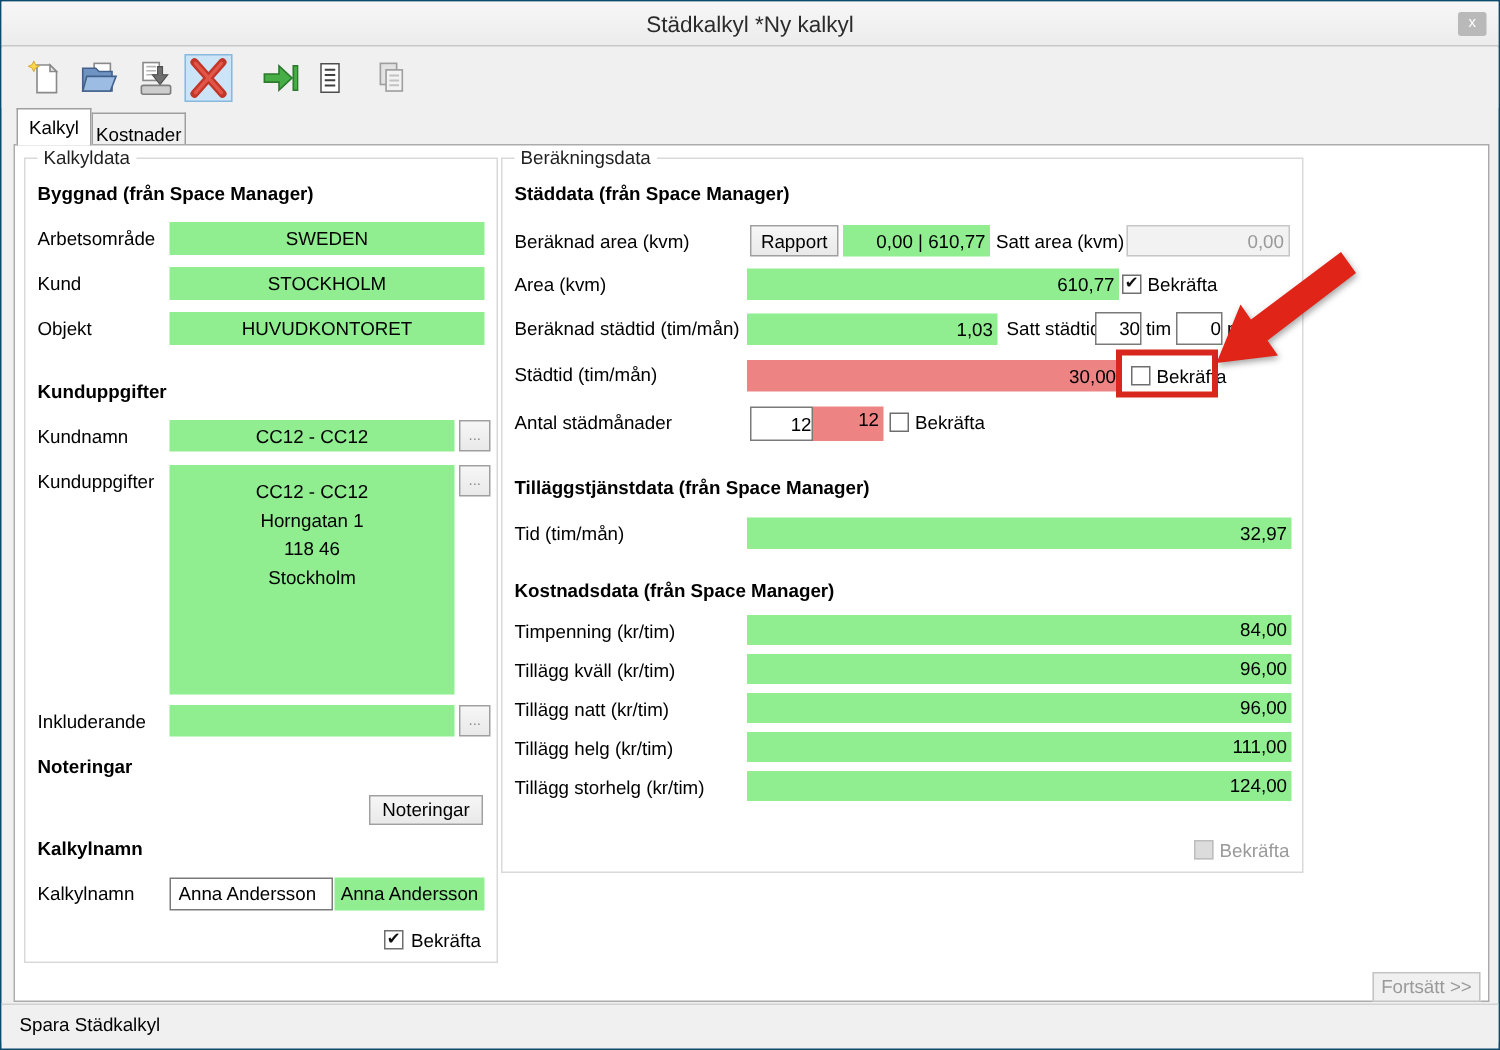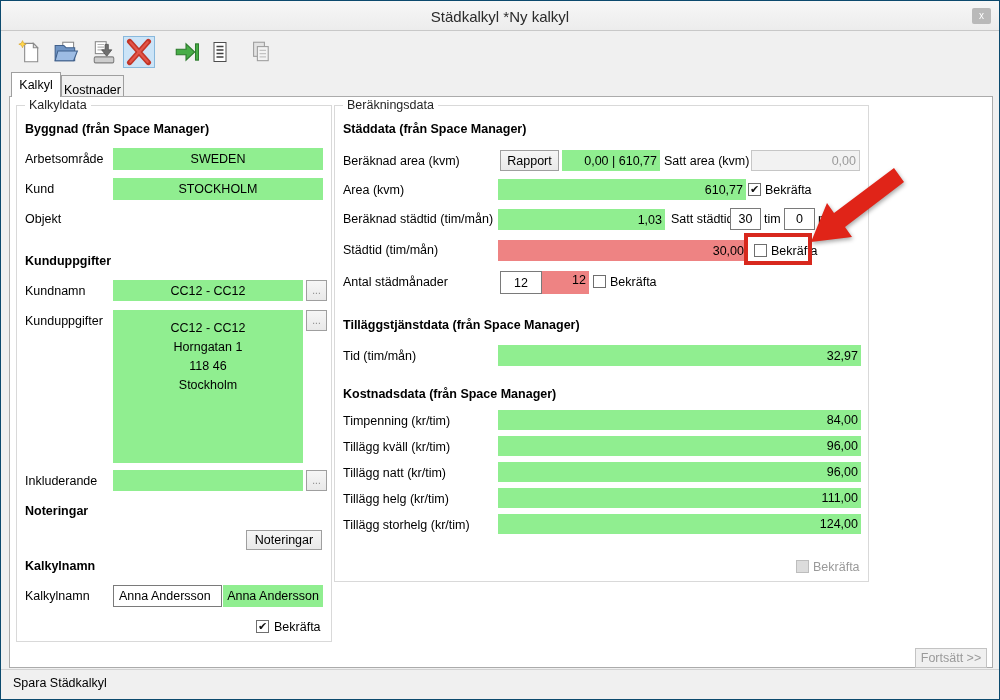--- a/index.html
+++ b/index.html
@@ -32,21 +32,21 @@
   .hdg { position:absolute; font-weight:bold; white-space:nowrap; }
   .fld { position:absolute; display:flex; align-items:center; overflow:hidden; white-space:nowrap; }
   .fld.green { background:#90ee90; }
   .fld.red { background:#ee8383; }
   .fld.center { justify-content:center; }
   .fld.right { justify-content:flex-end; padding-right:3px; }
   .fld.disabled { background:#f2f2f2; border:1px solid #c6c6c6; color:#9a9a9a; }
   .btn { position:absolute; background:linear-gradient(#f6f6f6,#e9e9e9); border:1px solid #9f9f9f; display:flex; align-items:center; justify-content:center; cursor:default; }
   .btn.small { color:#8a8a8a; font-size:10px; }
   .btn.disabled { background:#f0f0f0; border:1px solid #c3c3c3; color:#9a9a9a; }
-  input.txt { position:absolute; border:1px solid #7a7a7a; font-family:inherit; font-size:12.5px; text-align:center; background:#fff; }
+  input.txt { position:absolute; border:1px solid #7a7a7a; font-family:inherit; font-size:12.5px; text-align:right; background:#fff; }
   input.txt.left { text-align:left; padding-left:5px; }
 
   .cb { position:absolute; width:13px; height:13px; background:#fff; border:1px solid #6e6e6e; font-size:11px; line-height:11px; text-align:center; }
   .cb.checked::after { content:"✔"; color:#101010; }
   .cb.disabled { background:#dcdcdc; border-color:#bdbdbd; }
   .lbl.gray { color:#9a9a9a; }
 
   .multiline { flex-direction:column; justify-content:flex-start; padding-top:9px; line-height:19px; text-align:center; }
 
   
@@ -130,20 +130,21 @@
 
       <div class="hdg" style="left:8px; top:16px;">Byggnad (från Space Manager)</div>
 
       <div class="lbl" style="left:8px; top:46px;">Arbetsområde</div>
       <div class="fld green center" style="left:96px; top:42px; width:210px; height:22px;">SWEDEN</div>
 
       <div class="lbl" style="left:8px; top:76px;text-align:right;">Kund</div>
       <div class="fld green center" style="left:96px; top:72px; width:210px; height:22px;">STOCKHOLM</div>
 
       <div class="lbl" style="left:8px; top:106px;">Objekt</div>
+      <div class="fld green center" style="left:96px; top:102px; width:210px; height:22px;">HUVUDKONTORET</div>
 
       <div class="hdg" style="left:8px; top:148px;">Kunduppgifter</div>
 
       <div class="lbl" style="left:8px; top:178px;">Kundnamn</div>
       <div class="fld green center" style="left:96px; top:174px; width:190px; height:21px;">CC12 - CC12</div>
       <div class="btn small" style="left:289px; top:174px; width:21px; height:21px;">...</div>
 
       <div class="lbl" style="left:8px; top:208px;">Kunduppgifter</div>
       <div class="fld green multiline" style="left:96px; top:204px; width:190px; height:153px;">
         <span>CC12 - CC12</span>

